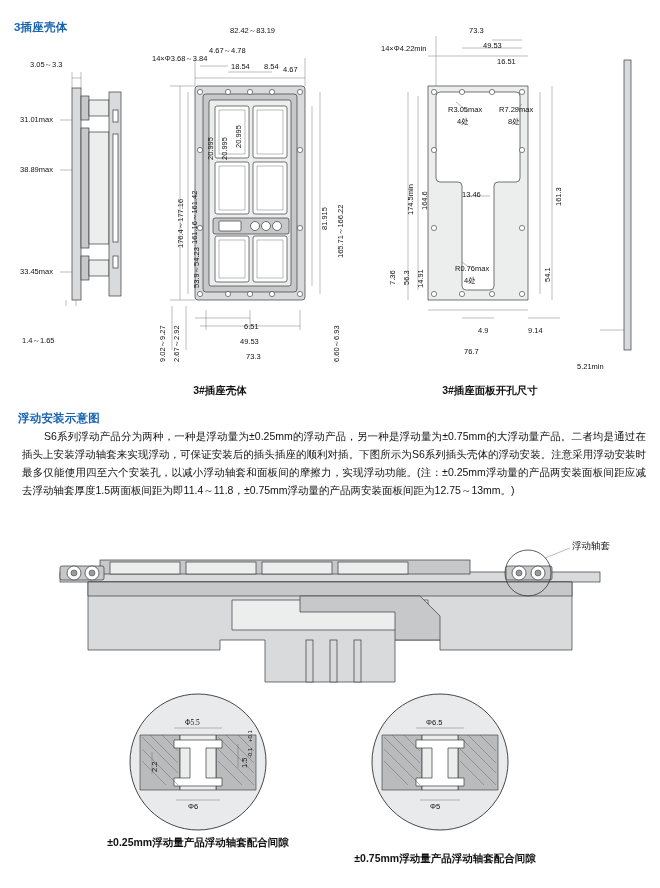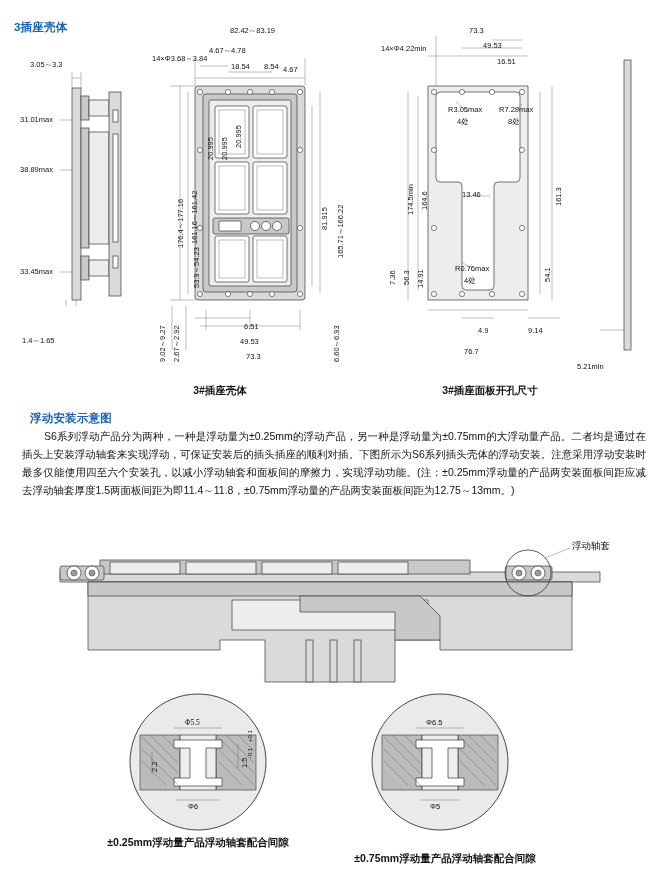--- a/index.html
+++ b/index.html
@@ -13,21 +13,21 @@
     font-size:10px;
   }
   .sec-title{
     position:absolute;
     color:#1763b0;
     font-weight:bold;
     font-size:11.5px;
     letter-spacing:0.2px;
   }
   #sec1-title{left:14px;top:20px;}
-  #sec2-title{left:30px;top:411px;text-align:center;}
+  #sec2-title{left:18px;top:411px;text-align:center;}
 
   .body-text{
     position:absolute;
     left:22px;top:427px;width:624px;
     font-size:10.5px;
     line-height:18px;
     color:#111;
     text-align:justify;
   }
   .body-text p{margin:0;}

